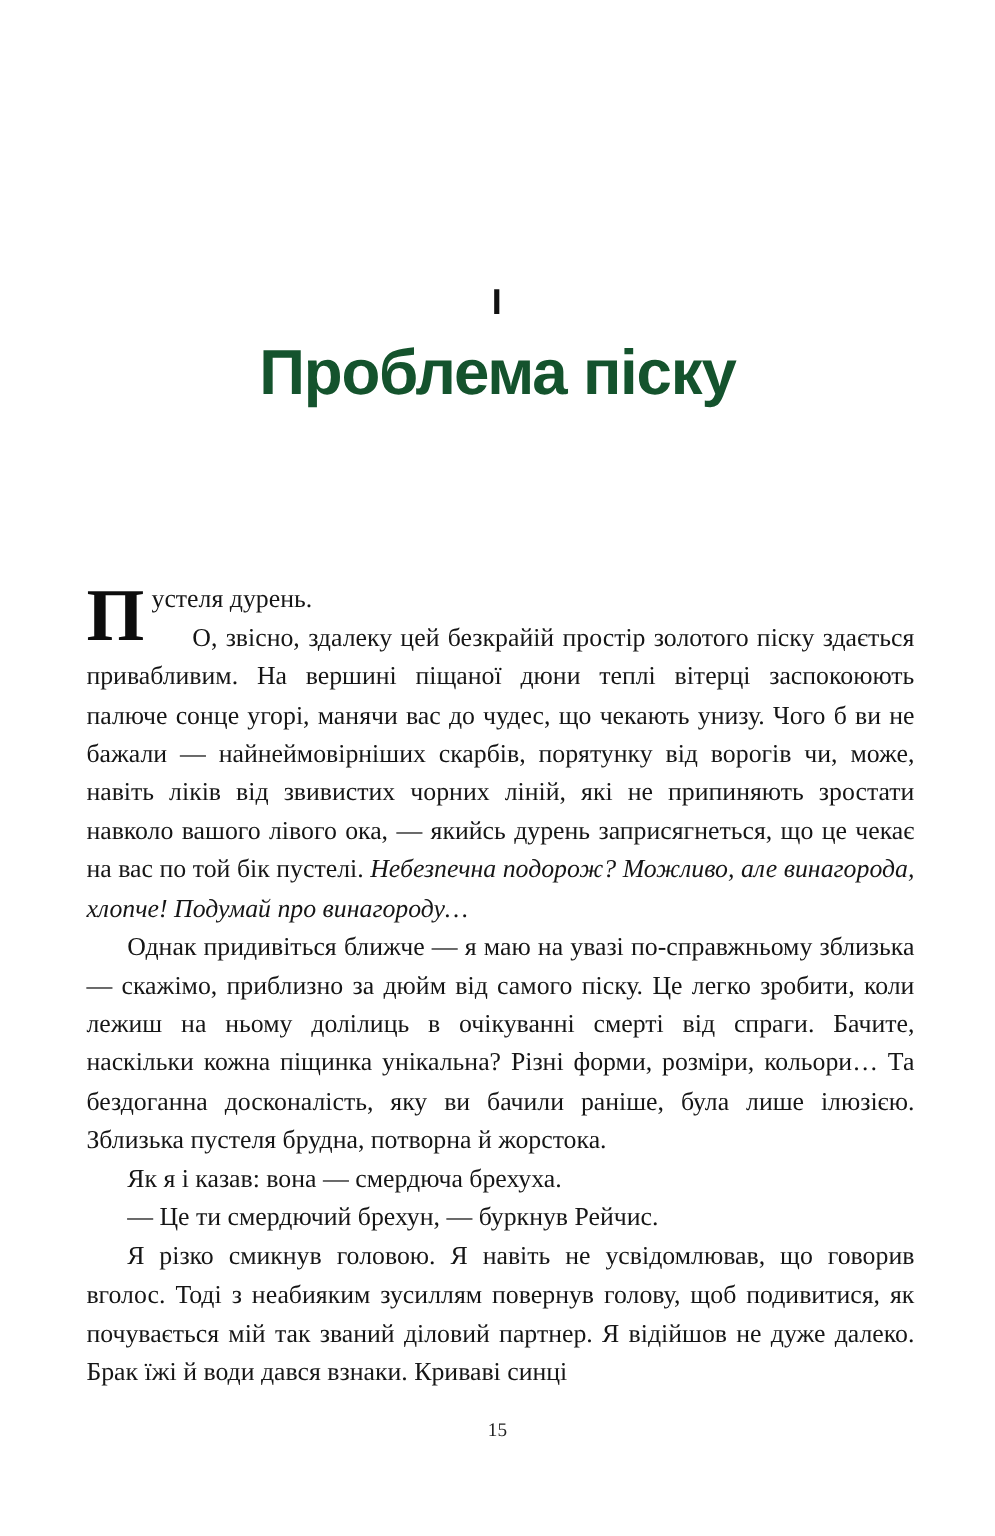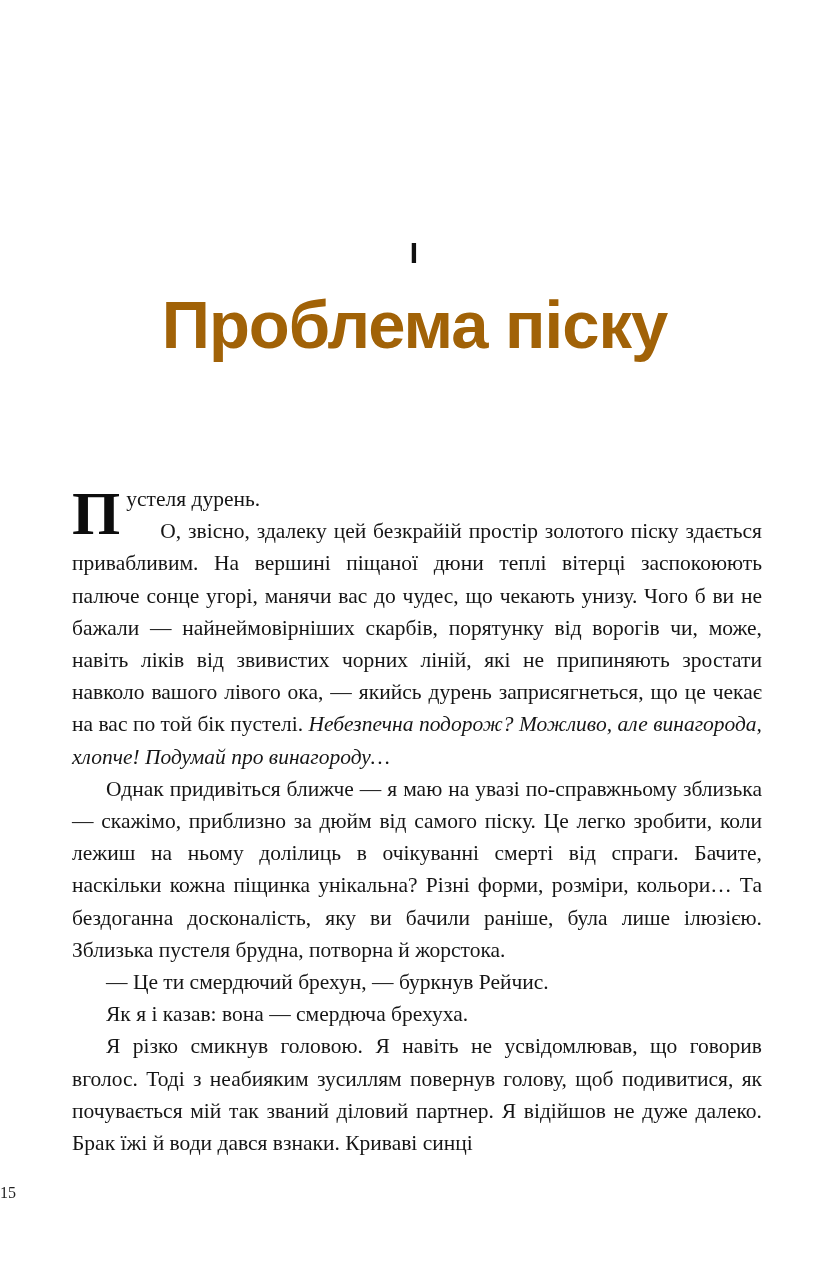--- a/index.html
+++ b/index.html
@@ -32,27 +32,27 @@
   }
   .chapter-number {
     font-family: "Liberation Sans", sans-serif;
     font-weight: 700;
     font-size: 30px;
     line-height: 34px;
     letter-spacing: 1px;
     color: #111111;
   }
   .chapter-title {
-    margin-top: 16px;
+    margin-top: 2px;
     font-family: "Liberation Sans", sans-serif;
     font-weight: 700;
-    font-size: 67px;
+    font-size: 53px;
     line-height: 78px;
     letter-spacing: -1px;
-    color: #a16207;
+    color: #14532d;
   }
   .body-text {
     position: absolute;
     left: 72px;
     top: 483px;
     width: 690px;
     font-size: 21.5px;
     line-height: 32.2px;
     text-align: justify;
     text-justify: inter-word;
@@ -77,39 +77,40 @@
     color: #0d0d0d;
   }
   .ital {
     font-style: italic;
   }
   .folio {
     position: absolute;
     left: 0;
     top: 1184px;
     width: 829px;
+    text-align: center;
     font-family: "Liberation Serif", serif;
     font-size: 16px;
     color: #222222;
   }
 </style>
 </head>
 <body>
 
 <div class="page">
 
   <div class="chapter-head">
     <div class="chapter-number">I</div>
     <div class="chapter-title">Проблема піску</div>
   </div>
 
   <div class="body-text">
       <p class="first"><span class="dropcap">П</span><span>устеля дурень.</span></p>
       <p><span>О, звісно, здалеку цей безкрайій простір золотого піску зда­ється привабливим. На вершині піщаної дюни теплі вітерці заспокоюють палюче сонце угорі, манячи вас до чудес, що чекають унизу. Чого б ви не бажали — найнеймовірніших скарбів, порятунку від ворогів чи, може, навіть ліків від звивистих чорних ліній, які не припиняють зростати навколо вашого лівого ока, — якийсь дурень заприсягнеться, що це чекає на вас по той бік пустелі. </span><span class="ital">Небезпечна подорож? Можливо, але винагорода, хлопче! Подумай про винагороду…</span></p>
       <p><span>Однак придивіться ближче — я маю на увазі по-справжньому зблизька — скажімо, приблизно за дюйм від самого піску. Це легко зробити, коли лежиш на ньому долілиць в очікуванні смерті від спраги. Бачите, наскільки кожна піщинка унікальна? Різні форми, розміри, кольори… Та бездоганна досконалість, яку ви бачили раніше, була лише ілюзією. Зблизька пустеля брудна, потворна й жорстока.</span></p>
+      <p><span>Як я і казав: вона — смердюча брехуха.</span></p>
       <p><span>— Це ти смердючий брехун, — буркнув Рейчис.</span></p>
-      <p><span>Як я і казав: вона — смердюча брехуха.</span></p>
       <p><span>Я різко смикнув головою. Я навіть не усвідомлював, що говорив вголос. Тоді з неабияким зусиллям повернув голову, щоб подивитися, як почувається мій так званий діловий партнер. Я відійшов не дуже далеко. Брак їжі й води дався взнаки. Криваві синці</span></p>
     </div>
 
   <div class="folio">15</div>
 
 </div>
 
 </body></html>

